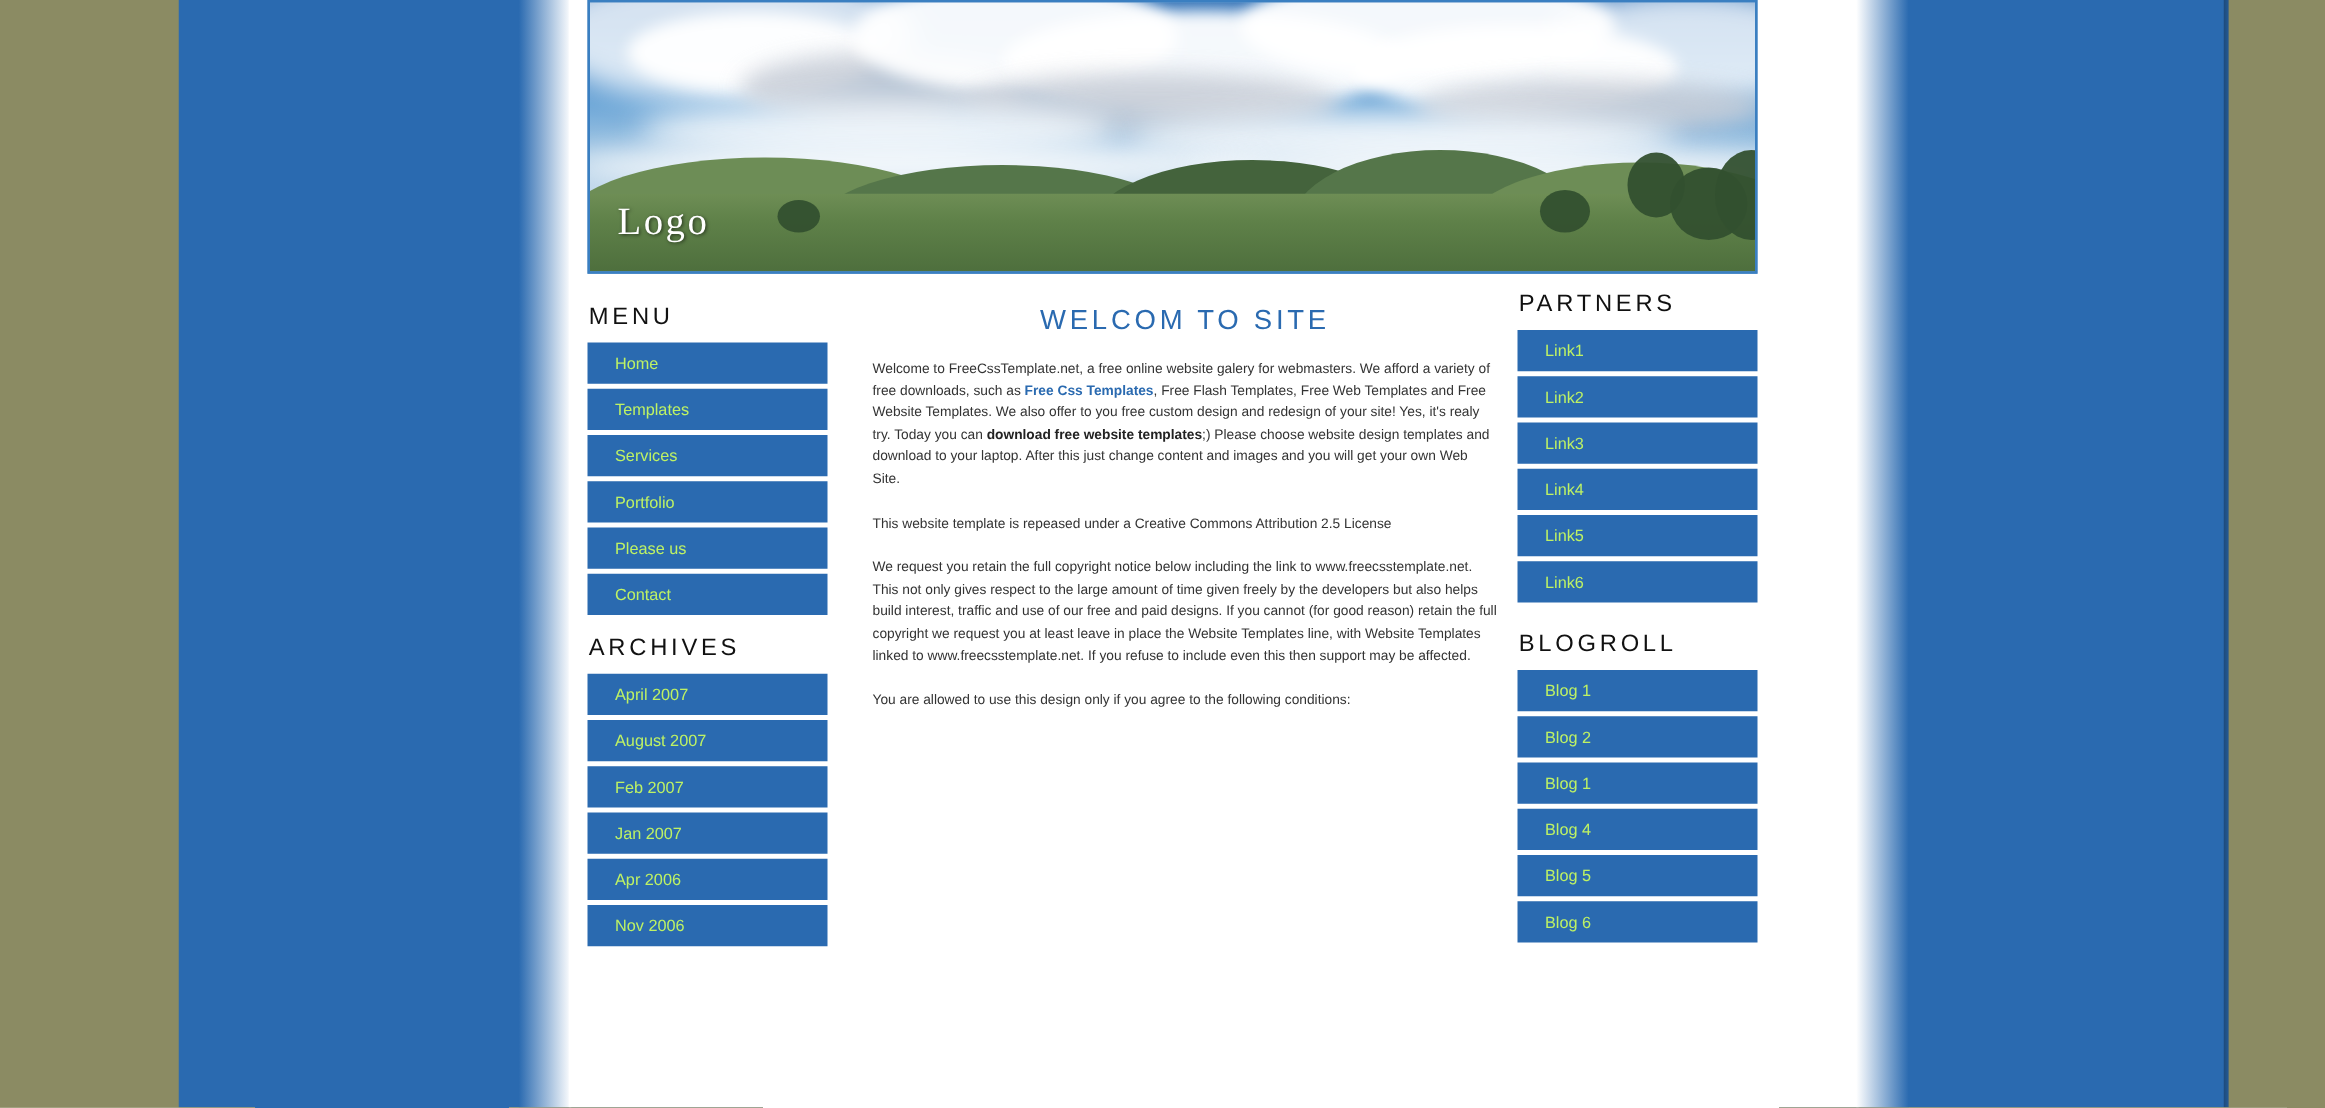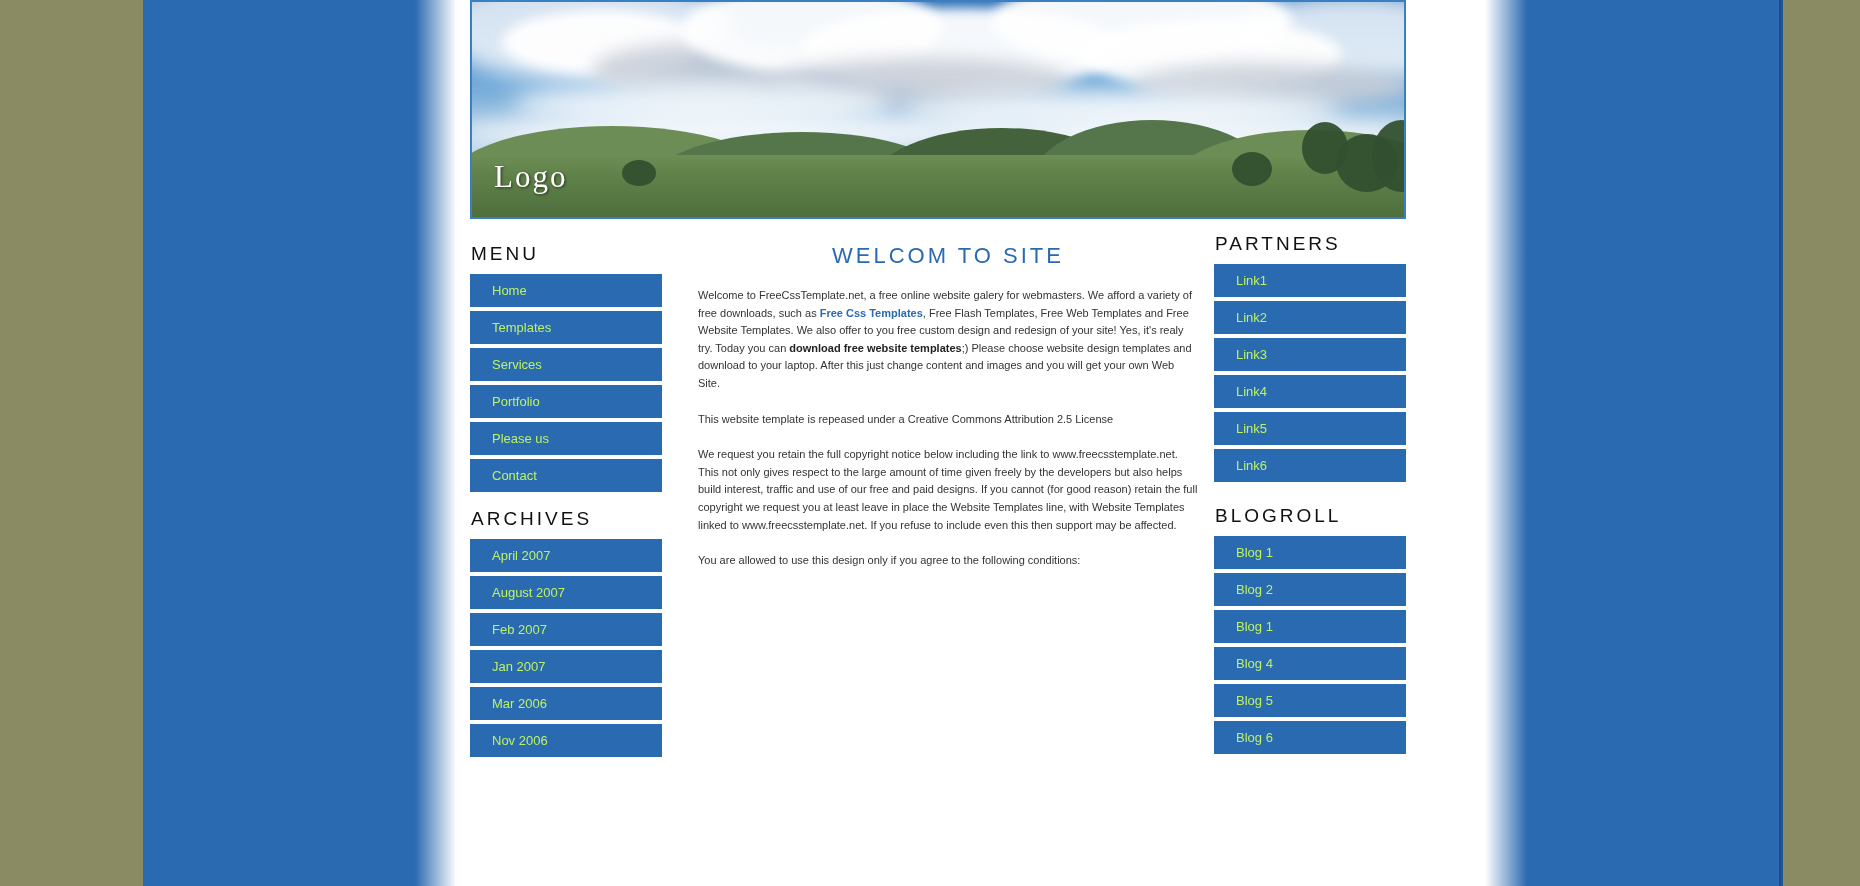--- a/index.html
+++ b/index.html
@@ -296,21 +296,21 @@
         <li>
             <a href="#">August 2007</a>
           </li>
         <li>
             <a href="#">Feb 2007</a>
           </li>
         <li>
             <a href="#">Jan 2007</a>
           </li>
         <li>
-            <a href="#">Mar 2006</a>
+            <a href="#">Apr 2006</a>
           </li>
         <li>
             <a href="#">Nov 2006</a>
           </li>
       </ul>
     </div>
 
     <div class="col-center">
       <h1 class="welcome-title">WELCOM TO SITE</h1>
 

